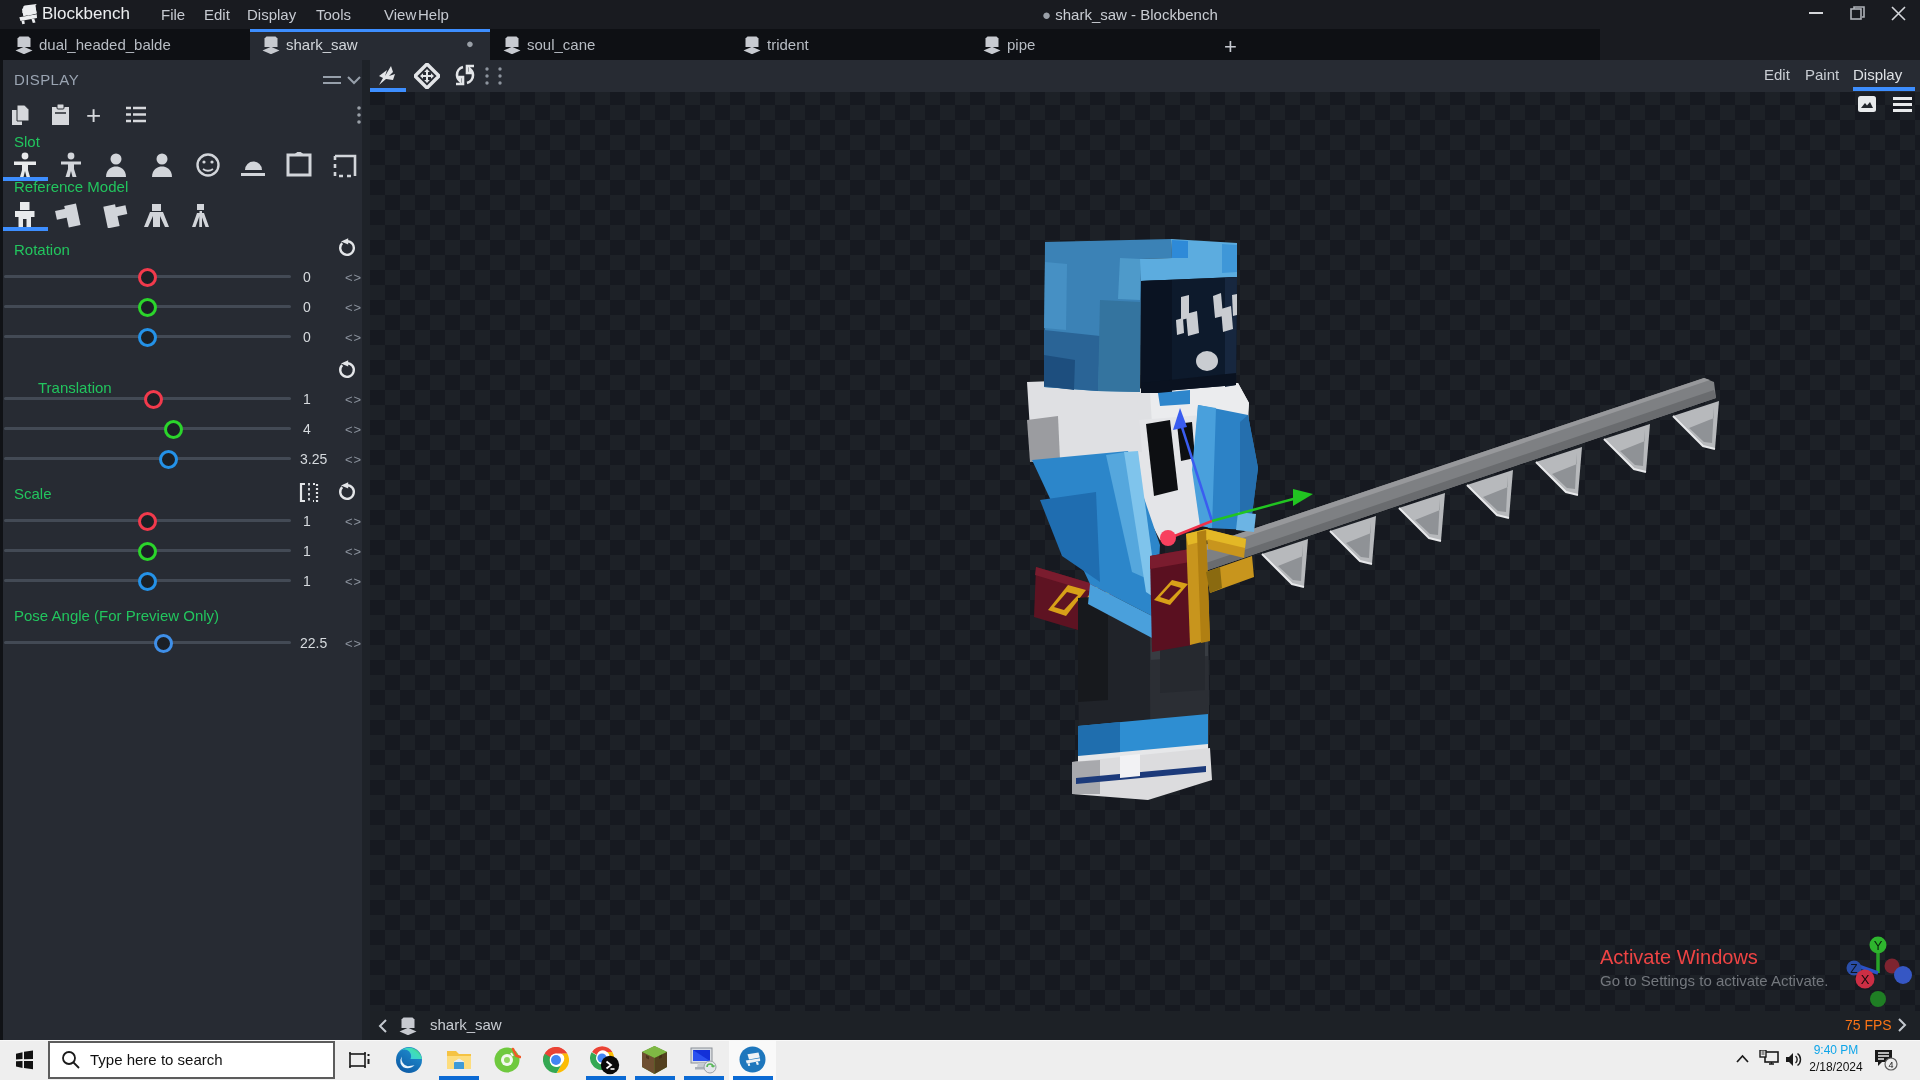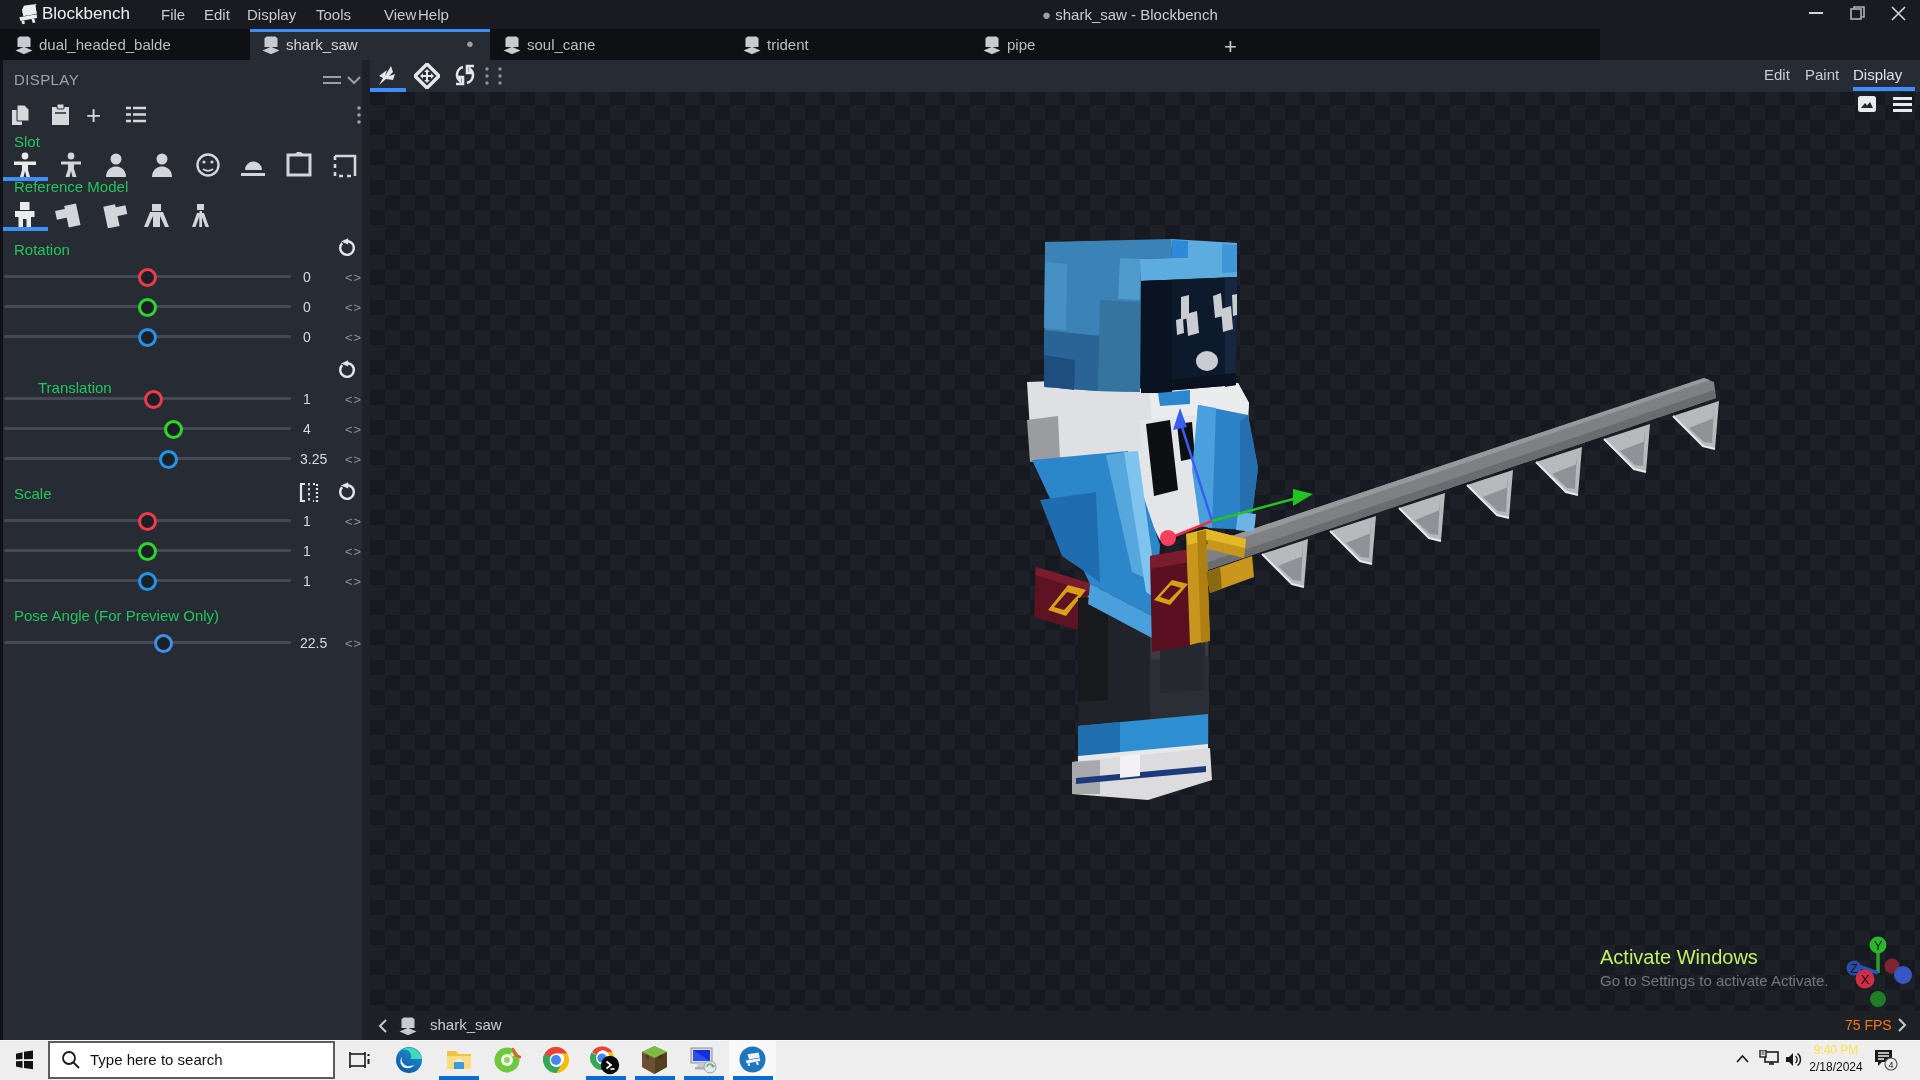--- a/index.html
+++ b/index.html
@@ -430,21 +430,21 @@
 </svg>
 
 <svg class="abs" style="left:1858px;top:96px" width="18" height="16" viewBox="0 0 18 16">
   <rect x="0" y="0" width="18" height="16" rx="2.5" fill="#e8eaec"></rect>
   <path d="M3 12 L7 7 L9 9.5 L12 6 L15 12 Z" fill="#22262c"></path>
 </svg>
 <svg class="abs" style="left:1893px;top:97px" width="19" height="15" viewBox="0 0 19 15">
   <path d="M0 1.5 H19 M0 7.5 H19 M0 13.5 H19" stroke="#e8eaec" stroke-width="3"></path>
 </svg>
 
-<div class="abs" style="left:1600px;top:946px;font-size:20px;color:#bef264;">Activate Windows</div>
+<div class="abs" style="left:1600px;top:946px;font-size:20px;color:#ef4444;">Activate Windows</div>
 <div class="abs" style="left:1600px;top:972px;font-size:15px;color:#73777d;">Go to Settings to activate Activate.</div>
 
 <div class="abs" id="statusbar">
   <svg class="abs" style="left:8px;top:8px" width="9" height="14" viewBox="0 0 9 14">
       <path d="M8 1 L2 7 L8 13" stroke="#c4c9cf" stroke-width="2" fill="none"></path>
     </svg>
   <svg class="abs" style="left:29px;top:5px" width="18" height="19" viewBox="0 0 18 19">
       <path d="M4.5 1.5 L13.5 1.5 L15.5 3.5 L15.5 12 L2.5 12 L2.5 3.5 Z" fill="#c7cad0"></path>
       <path d="M0.5 15.5 L9 11.8 L17.5 15.5 L9 19.2 Z" fill="#c7cad0"></path>
     </svg>
@@ -570,20 +570,20 @@
 <svg class="abs" style="left:1759px;top:1050px" width="20" height="19" viewBox="0 0 20 19">
   <rect x="6" y="2" width="13" height="10" fill="none" stroke="#1a1a1a" stroke-width="1.6"></rect>
   <path d="M10 14 H15 M12.5 12 V14" stroke="#1a1a1a" stroke-width="1.4"></path>
   <rect x="1" y="0" width="6" height="7" fill="#eeeeee" stroke="#1a1a1a" stroke-width="1.4"></rect>
   <path d="M2.5 2 H5.5 M2.5 4 H5.5" stroke="#1a1a1a" stroke-width="0.9"></path>
 </svg>
 <svg class="abs" style="left:1785px;top:1051px" width="18" height="17" viewBox="0 0 18 17">
   <path d="M1 6 H4 L8 2 V15 L4 11 H1 Z" fill="#1a1a1a"></path>
   <path d="M10.5 5 A4.5 4.5 0 0 1 10.5 12 M12.5 2.5 A7.5 7.5 0 0 1 12.5 14.5" stroke="#1a1a1a" stroke-width="1.4" fill="none"></path>
 </svg>
-<div class="abs" style="left:1806px;top:1043px;width:60px;text-align:center;font-size:12px;color:#fde047;white-space:nowrap;">9:40 PM</div>
+<div class="abs" style="left:1806px;top:1043px;width:60px;text-align:center;font-size:12px;color:#0ea5e9;white-space:nowrap;">9:40 PM</div>
 <div class="abs" style="left:1806px;top:1060px;width:60px;text-align:center;font-size:12px;color:#111;white-space:nowrap;">2/18/2024</div>
 <svg class="abs" style="left:1874px;top:1049px" width="24" height="22" viewBox="0 0 24 22">
   <path d="M1 1 H18 V13 H8 L4 17 V13 H1 Z" fill="#1a1a1a"></path>
   <path d="M4 4 H15 M4 7 H15 M4 10 H10" stroke="#eeeeee" stroke-width="1.3"></path>
   <circle cx="17" cy="15" r="6" fill="#eeeeee" stroke="#5c5c5c" stroke-width="1.2"></circle>
   <text x="17" y="19" font-size="9" fill="#111" text-anchor="middle" font-family="Liberation Sans">4</text>
 </svg>
 
 </body></html>

